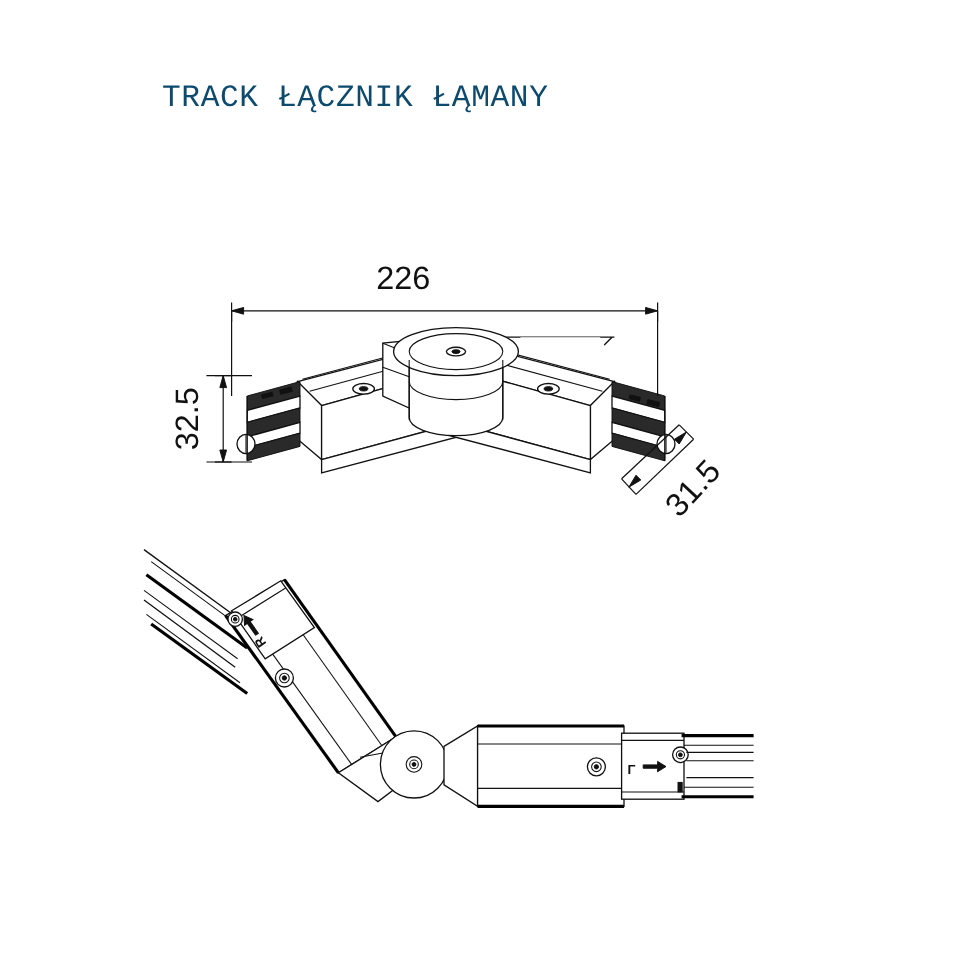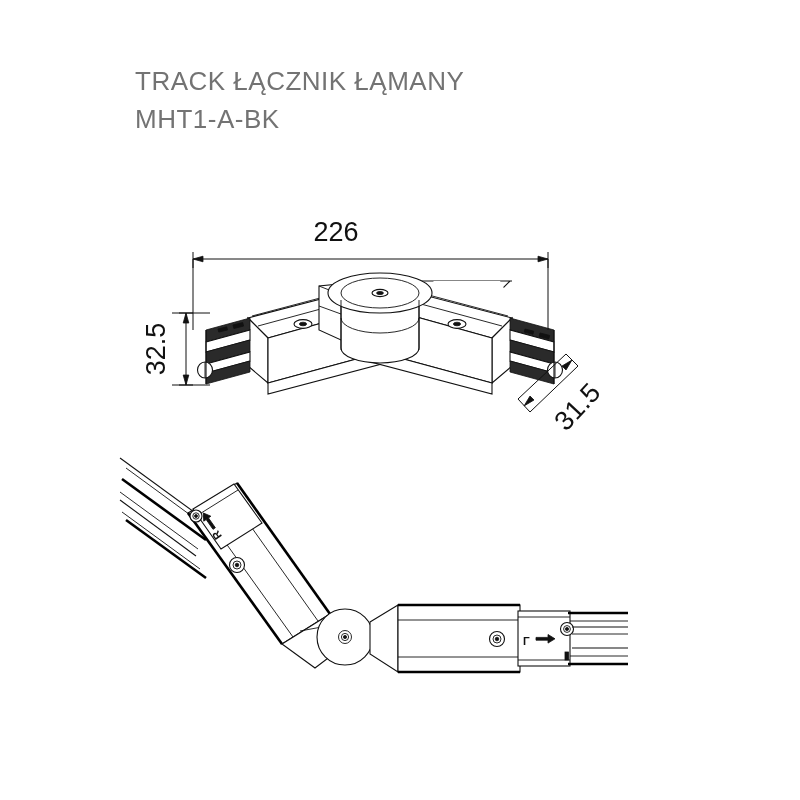--- a/index.html
+++ b/index.html
@@ -12,22 +12,22 @@
     overflow:hidden;
     position:relative;
   }
   #sheet{position:absolute;inset:0;width:800px;height:800px;}
 
   
   .title-block{
     position:absolute;
     left:135px; top:62px;
     width:620px;
-    font-family:Liberation Sans, sans-serif;
-    color:#737373;
+    font-family:Liberation Mono, monospace;
+    color:#0c4a6e;
     letter-spacing:.5px;
   }
   .title-line{
     font-size:26px;
     line-height:38px;
     white-space:nowrap;
   }
 
   
   svg.draw{
@@ -56,21 +56,20 @@
     fill:#111;
   }
 </style>
 </head>
 <body>
 
 <div id="sheet">
 
   <div class="title-block">
     <div class="title-line">TRACK ŁĄCZNIK ŁĄMANY</div>
-    <div class="title-line">MHT1-A-BK</div>
   </div>
 
   <svg class="draw" viewBox="0 0 800 800">
 
     <g>
 
       <g>
 
         <polygon class="fill-w" points="248,318 390,281 408,299 268,338"></polygon>
 

